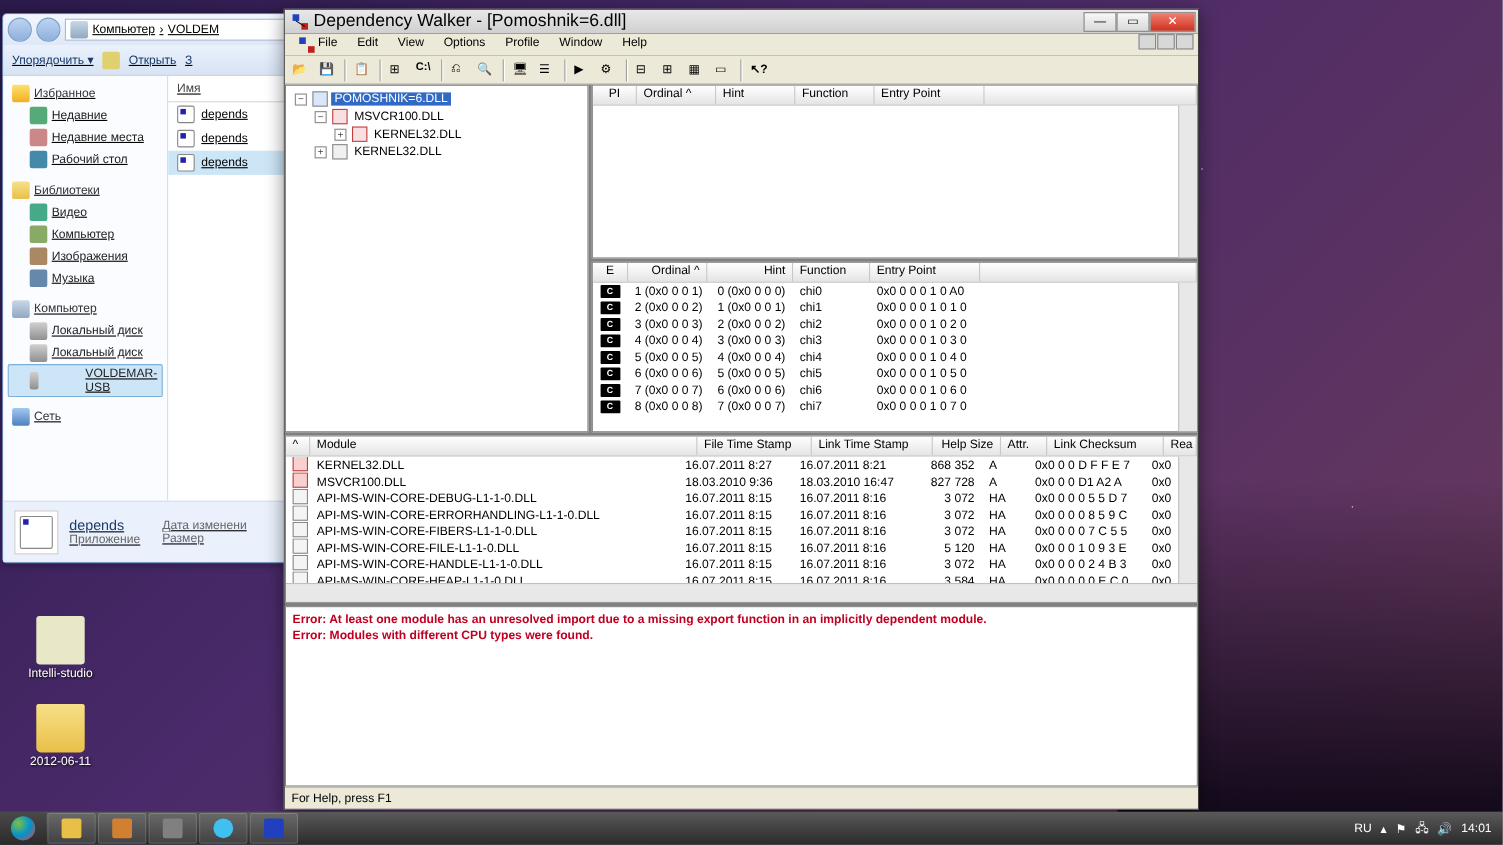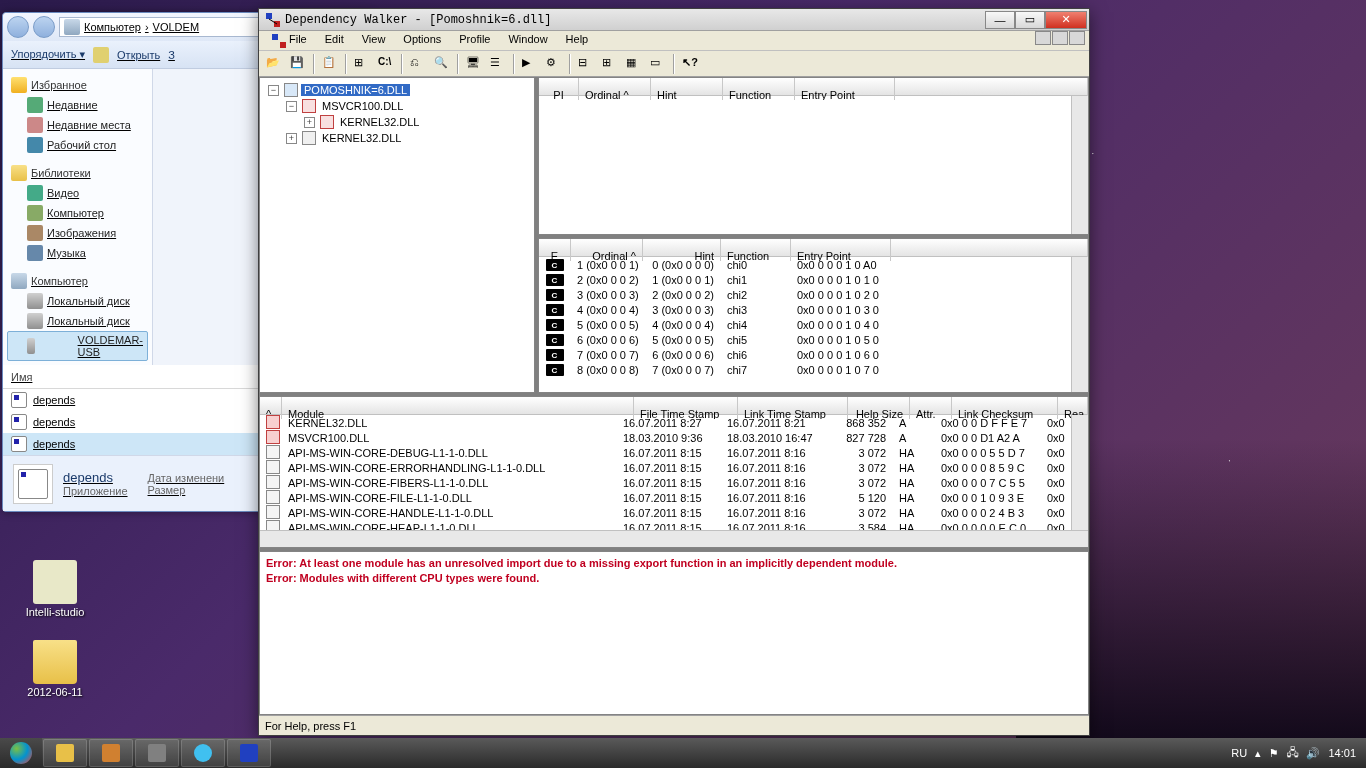--- a/index.html
+++ b/index.html
@@ -20,21 +20,21 @@
 .task-item .ti-inner { width:18px; height:18px; background:#6ab; border-radius:2px; }
 .tray { margin-left: auto; display: flex; align-items: center; gap: 8px; padding-right: 10px; color: white; }
 
 
 .explorer { position: absolute; left: 2px; top: 12px; width: 370px; height: 500px; background: #f0f4fb; border: 1px solid #6a8abf; border-radius: 4px; box-shadow: 0 0 8px rgba(0,0,0,0.4); z-index: 5; text-decoration: underline; }
 .explorer-top { height: 28px; display:flex; align-items:center; padding: 0 4px; gap:4px; background: linear-gradient(#f2f6ff,#dfe8f7); border-radius:4px 4px 0 0;}
 .nav-btn { width:22px; height:22px; border-radius:50%; background:linear-gradient(#bcd4f0,#8fb0dd); border:1px solid #7a9cc8;}
 .breadcrumb-bar { flex:1; height:20px; background:white; border:1px solid #a8b8d0; display:flex; align-items:center; padding:0 4px; gap:4px; overflow:hidden;}
 .exp-toolbar { height:28px; background:linear-gradient(#eaf1fc,#d7e3f4); border-bottom:1px solid #c0cce0; display:flex; align-items:center; gap:8px; padding:0 8px; color:#1a3a6a; font-size:12px;}
 .exp-toolbar span { cursor:pointer; }
-.exp-body { display:flex; height: calc(100% - 56px - 56px); flex-direction: column; }
+.exp-body { display:flex; height: calc(100% - 56px - 56px); }
 .exp-nav { width:150px; border-right:1px solid #d0d8e8; background:#fafcff; padding:6px 4px; overflow:hidden;}
 .nav-group { margin-bottom:8px; }
 .nav-group-title { font-size:11px; color:#333; display:flex; align-items:center; gap:4px; padding:2px 4px; }
 .nav-item { padding:2px 4px 2px 20px; display:flex; align-items:center; gap:4px; color:#222; cursor:pointer;}
 .nav-item.sel { background:#cde6f7; border:1px solid #7db0d8; border-radius:2px; padding-left:19px;gap:43px;}
 .exp-list { flex:1; background:white; position:relative; }
 .exp-list-header { height:24px; border-bottom:1px solid #d8d8d8; display:flex; align-items:center; padding:0 8px; color:#444; }
 .exp-list-item { padding:3px 8px; display:flex; align-items:center; gap:6px; cursor:pointer;}
 .exp-list-item.sel { background:#cde6f7; }
 .exp-bottom { height:56px; border-top:1px solid #d0d8e8; background:#eaf1fc; padding:6px 10px; display:flex; align-items:center; gap:10px;}
@@ -45,21 +45,21 @@
 .ico-comp { background:linear-gradient(#c8d8e8,#90a8c0);}
 .ico-drive { background:linear-gradient(#d0d0d0,#909090);}
 .ico-net { background:linear-gradient(#a0c8f0,#5080c0);}
 .ico-dep { background:#fff; border:1px solid #888; position:relative;}
 .ico-dep::after{content:"";position:absolute;left:2px;top:2px;width:5px;height:5px;background:#22a;}
 
 
 .depwin { position: absolute; left: 258px; top: 8px; width: 832px; height: 728px; background: #ece9d8; border: 1px solid #404040; z-index: 10; box-shadow: 0 4px 16px rgba(0,0,0,0.5); display:flex; flex-direction:column;}
 .titlebar { height: 22px; background: linear-gradient(#e8e8e8, #d0d0d0); display:flex; align-items:center; padding:0 2px; border-bottom:1px solid #a0a0a0;}
 .titlebar-icon { width:16px; height:16px; margin:0 4px; display:inline-block;}
-.titlebar-text { flex:1; color:#000; font-size:12px;font-family:Liberation Mono, monospace;}
+.titlebar-text { flex:1; color:#000; font-size:16px;}
 .win-btns { display:flex; gap:0;}
 .win-btn { width:30px; height:18px; border:1px solid #888; background:linear-gradient(#f8f8f8,#d8d8d8); display:flex;align-items:center;justify-content:center;font-size:11px;cursor:pointer;}
 .win-btn.close { background:linear-gradient(#f08070,#d03020); color:white; width:42px;}
 .menubar { height:20px; background:#ece9d8; display:flex; padding:0 4px; gap:2px; border-bottom:1px solid #c0c0c0;}
 .menubar .micon{width:16px;height:16px;display:inline-block;}
 .menubar span{padding:2px 8px;cursor:pointer;}
 .mdi-btns{margin-left:auto;display:flex;gap:1px;}
 .mdi-btn{width:16px;height:14px;border:1px solid #888;background:#d8d8d8;}
 .toolbar { height:26px; background:#ece9d8; border-bottom:1px solid #a0a0a0; display:flex; align-items:center; padding:0 4px; gap:2px;}
 .tbtn { width:22px; height:22px; border:1px solid transparent; display:flex;align-items:center;justify-content:center;cursor:pointer;}
@@ -83,21 +83,21 @@
 .tree-indent { display:inline-block; }
 .tree-toggle { width:11px; height:11px; border:1px solid #888; background:white; display:inline-flex; align-items:center; justify-content:center; font-size:9px; line-height:1; margin-right:2px; cursor:pointer; color:#444;}
 .tree-ico { width:14px; height:14px; display:inline-block; margin:0 3px; border:1px solid #888; background:#f0f0f0;}
 .tree-ico.sel-root{background:#d8e8f8;}
 .tree-ico.red{background:#f8e0e0;border-color:#c04040;}
 .tree-label { padding:0 3px;}
 .tree-label.selected { background:#316ac5; color:white;}
 
 
 .grid-head { display:flex; background:linear-gradient(#fff,#e4e4e4); border-bottom:1px solid #c0c0c0; height:18px; flex-shrink:0;}
-.grid-head > div { border-right:1px solid #c8c8c8; padding:11px 6px; overflow:hidden; white-space:nowrap; cursor:pointer;}
+.grid-head > div { border-right:1px solid #c8c8c8; padding:1px 6px; overflow:hidden; white-space:nowrap; cursor:pointer;}
 .grid-body { flex:1; overflow:auto; position:relative;}
 .grid-row { display:flex; height:15px; align-items:center;}
 .grid-row > div { padding:0 6px; overflow:hidden; white-space:nowrap; border-right:1px solid transparent;}
 .vscroll { width:17px; background:#e8e8e8; border-left:1px solid #c0c0c0;}
 .scroll-wrap{display:flex;flex:1;min-height:0;}
 
 
 .ce{width:32px;text-align:center;}
 .co{width:72px;text-align:right;}
 .ch{width:78px;text-align:right;}

